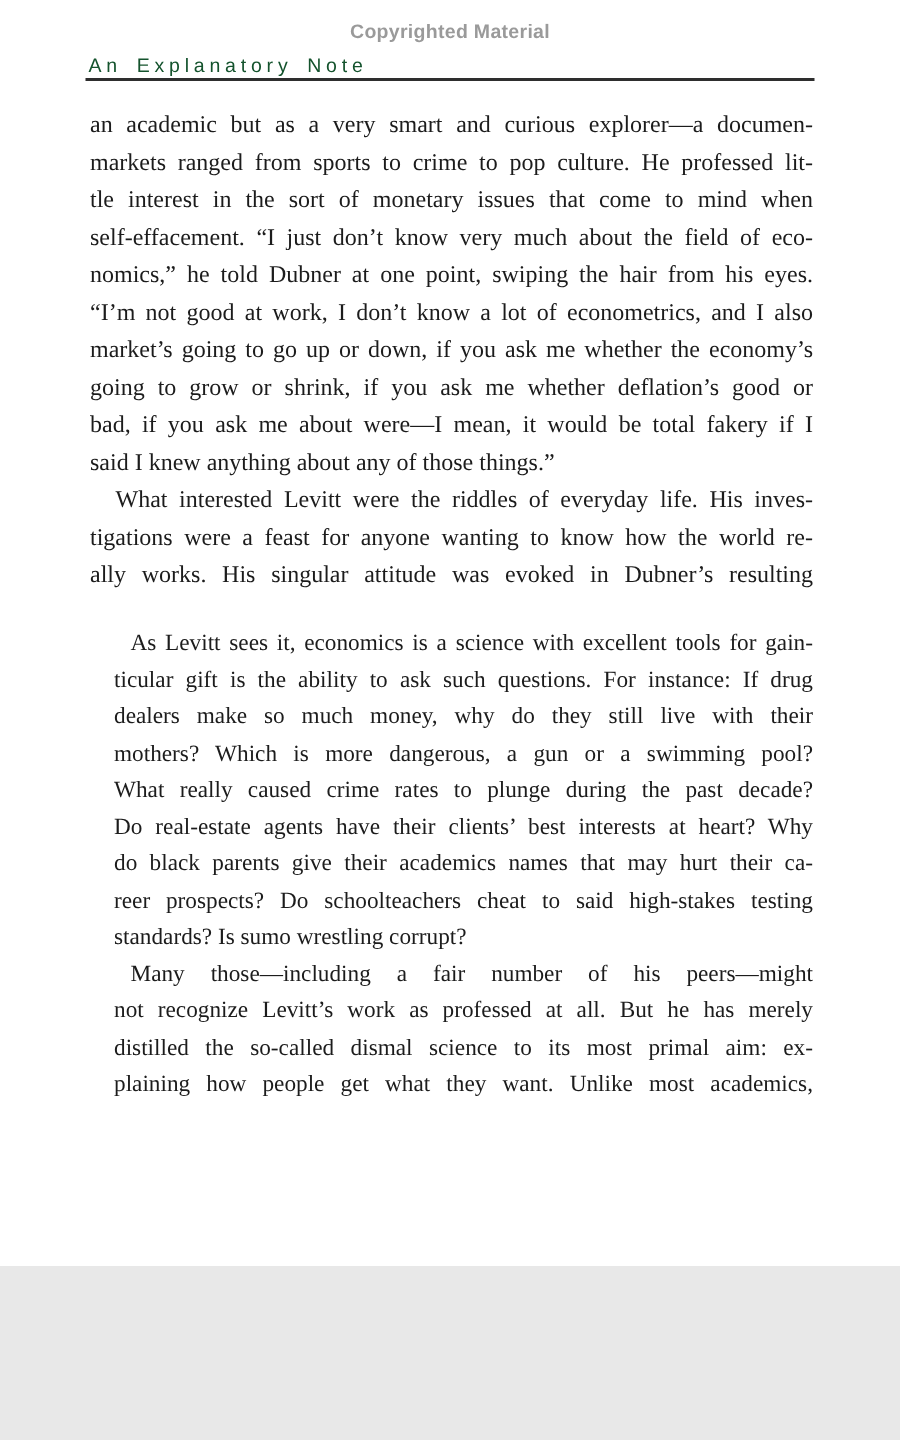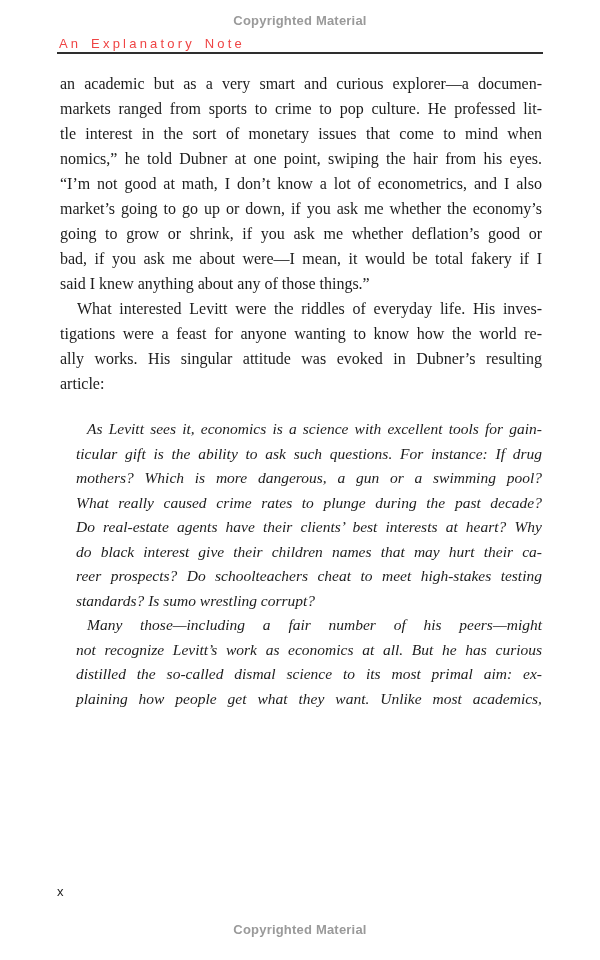--- a/index.html
+++ b/index.html
@@ -1,51 +1,50 @@
 <!DOCTYPE html>
 <html><head>
 <meta charset="utf-8">
 <style>
   html,body { margin:0; padding:0; background:#e8e8e8; }
   .page {
-    position:relative; width:600px; height:960px; margin:0 auto;
+    position:relative; width:600px; height:844px; margin:0 auto;
     background:#ffffff; color:#1c1c1c;
     font-family:"Liberation Serif", serif;
     overflow:hidden;
   }
   .notice {
     position:absolute; left:0; width:100%; text-align:center;
     font-family:"Liberation Sans", sans-serif;
     font-weight:700; font-size:13px; letter-spacing:0.2px;
     color:#9a9a9a;
   }
   .notice.top { top:13px; }
   .notice.bottom { top:922px; }
   .running-title {
     position:absolute; top:36px; left:59px;
     font-family:"Liberation Sans", sans-serif;
-    font-size:13px; color:#ef4444;
+    font-size:13px; color:#14532d;
     letter-spacing:3.2px; word-spacing:3px; white-space:nowrap;
   }
   .rule {
     position:absolute; top:52px; left:57px; width:486px; height:2px;
     background:#2e2e2e;
   }
   .text-block {
     position:absolute; top:71px; left:60px; width:482px;
   }
   .line {
     font-size:16px; line-height:25px;
     text-align:justify; text-align-last:justify;
   }
   .line.last { text-align-last:left; }
   .line.ind { text-indent:17px; }
   .block.quote {
     margin-top:21px; margin-left:16px;
-    font-style:italic;
   }
   .block.quote .line { line-height:24.5px; font-size:15.5px; }
   .block.quote .line.ind { text-indent:11px; }
   .folio {
     position:absolute; top:884px; left:57px;
     font-family:"Liberation Sans", sans-serif;
     font-size:13px; color:#222;
   }
 </style>
 </head>
@@ -53,43 +52,44 @@
 
 <div class="page">
   <div class="notice top">Copyrighted Material</div>
   <div class="running-title">An Explanatory Note</div>
   <div class="rule"></div>
   <div class="text-block" id="blocks">
       <div class="block paragraph">
         <div class="line">an academic but as a very smart and curious explorer—a documen-</div>
         <div class="line">markets ranged from sports to crime to pop culture. He professed lit-</div>
         <div class="line">tle interest in the sort of monetary issues that come to mind when</div>
+        <div class="line">self-effacement. “I just don’t know very much about the field of eco-</div>
         <div class="line">nomics,” he told Dubner at one point, swiping the hair from his eyes.</div>
-        <div class="line">“I’m not good at math, I don’t know a lot of econometrics, and I also</div>
+        <div class="line">“I’m not good at work, I don’t know a lot of econometrics, and I also</div>
         <div class="line">market’s going to go up or down, if you ask me whether the economy’s</div>
         <div class="line">going to grow or shrink, if you ask me whether deflation’s good or</div>
         <div class="line">bad, if you ask me about were—I mean, it would be total fakery if I</div>
         <div class="line last">said I knew anything about any of those things.”</div>
       </div>
       <div class="block paragraph">
         <div class="line ind">What interested Levitt were the riddles of everyday life. His inves-</div>
         <div class="line">tigations were a feast for anyone wanting to know how the world re-</div>
         <div class="line">ally works. His singular attitude was evoked in Dubner’s resulting</div>
-        <div class="line last">article:</div>
       </div>
       <div class="block quote">
         <div class="line ind">As Levitt sees it, economics is a science with excellent tools for gain-</div>
         <div class="line">ticular gift is the ability to ask such questions. For instance: If drug</div>
+        <div class="line">dealers make so much money, why do they still live with their</div>
         <div class="line">mothers? Which is more dangerous, a gun or a swimming pool?</div>
         <div class="line">What really caused crime rates to plunge during the past decade?</div>
         <div class="line">Do real-estate agents have their clients’ best interests at heart? Why</div>
-        <div class="line">do black interest give their children names that may hurt their ca-</div>
-        <div class="line">reer prospects? Do schoolteachers cheat to meet high-stakes testing</div>
+        <div class="line">do black parents give their academics names that may hurt their ca-</div>
+        <div class="line">reer prospects? Do schoolteachers cheat to said high-stakes testing</div>
         <div class="line last">standards? Is sumo wrestling corrupt?</div>
         <div class="line ind">Many those—including a fair number of his peers—might</div>
-        <div class="line">not recognize Levitt’s work as economics at all. But he has curious</div>
+        <div class="line">not recognize Levitt’s work as professed at all. But he has merely</div>
         <div class="line">distilled the so-called dismal science to its most primal aim: ex-</div>
         <div class="line">plaining how people get what they want. Unlike most academics,</div>
       </div>
     </div>
   <div class="folio">x</div>
   <div class="notice bottom">Copyrighted Material</div>
 </div>
 
 </body></html>

